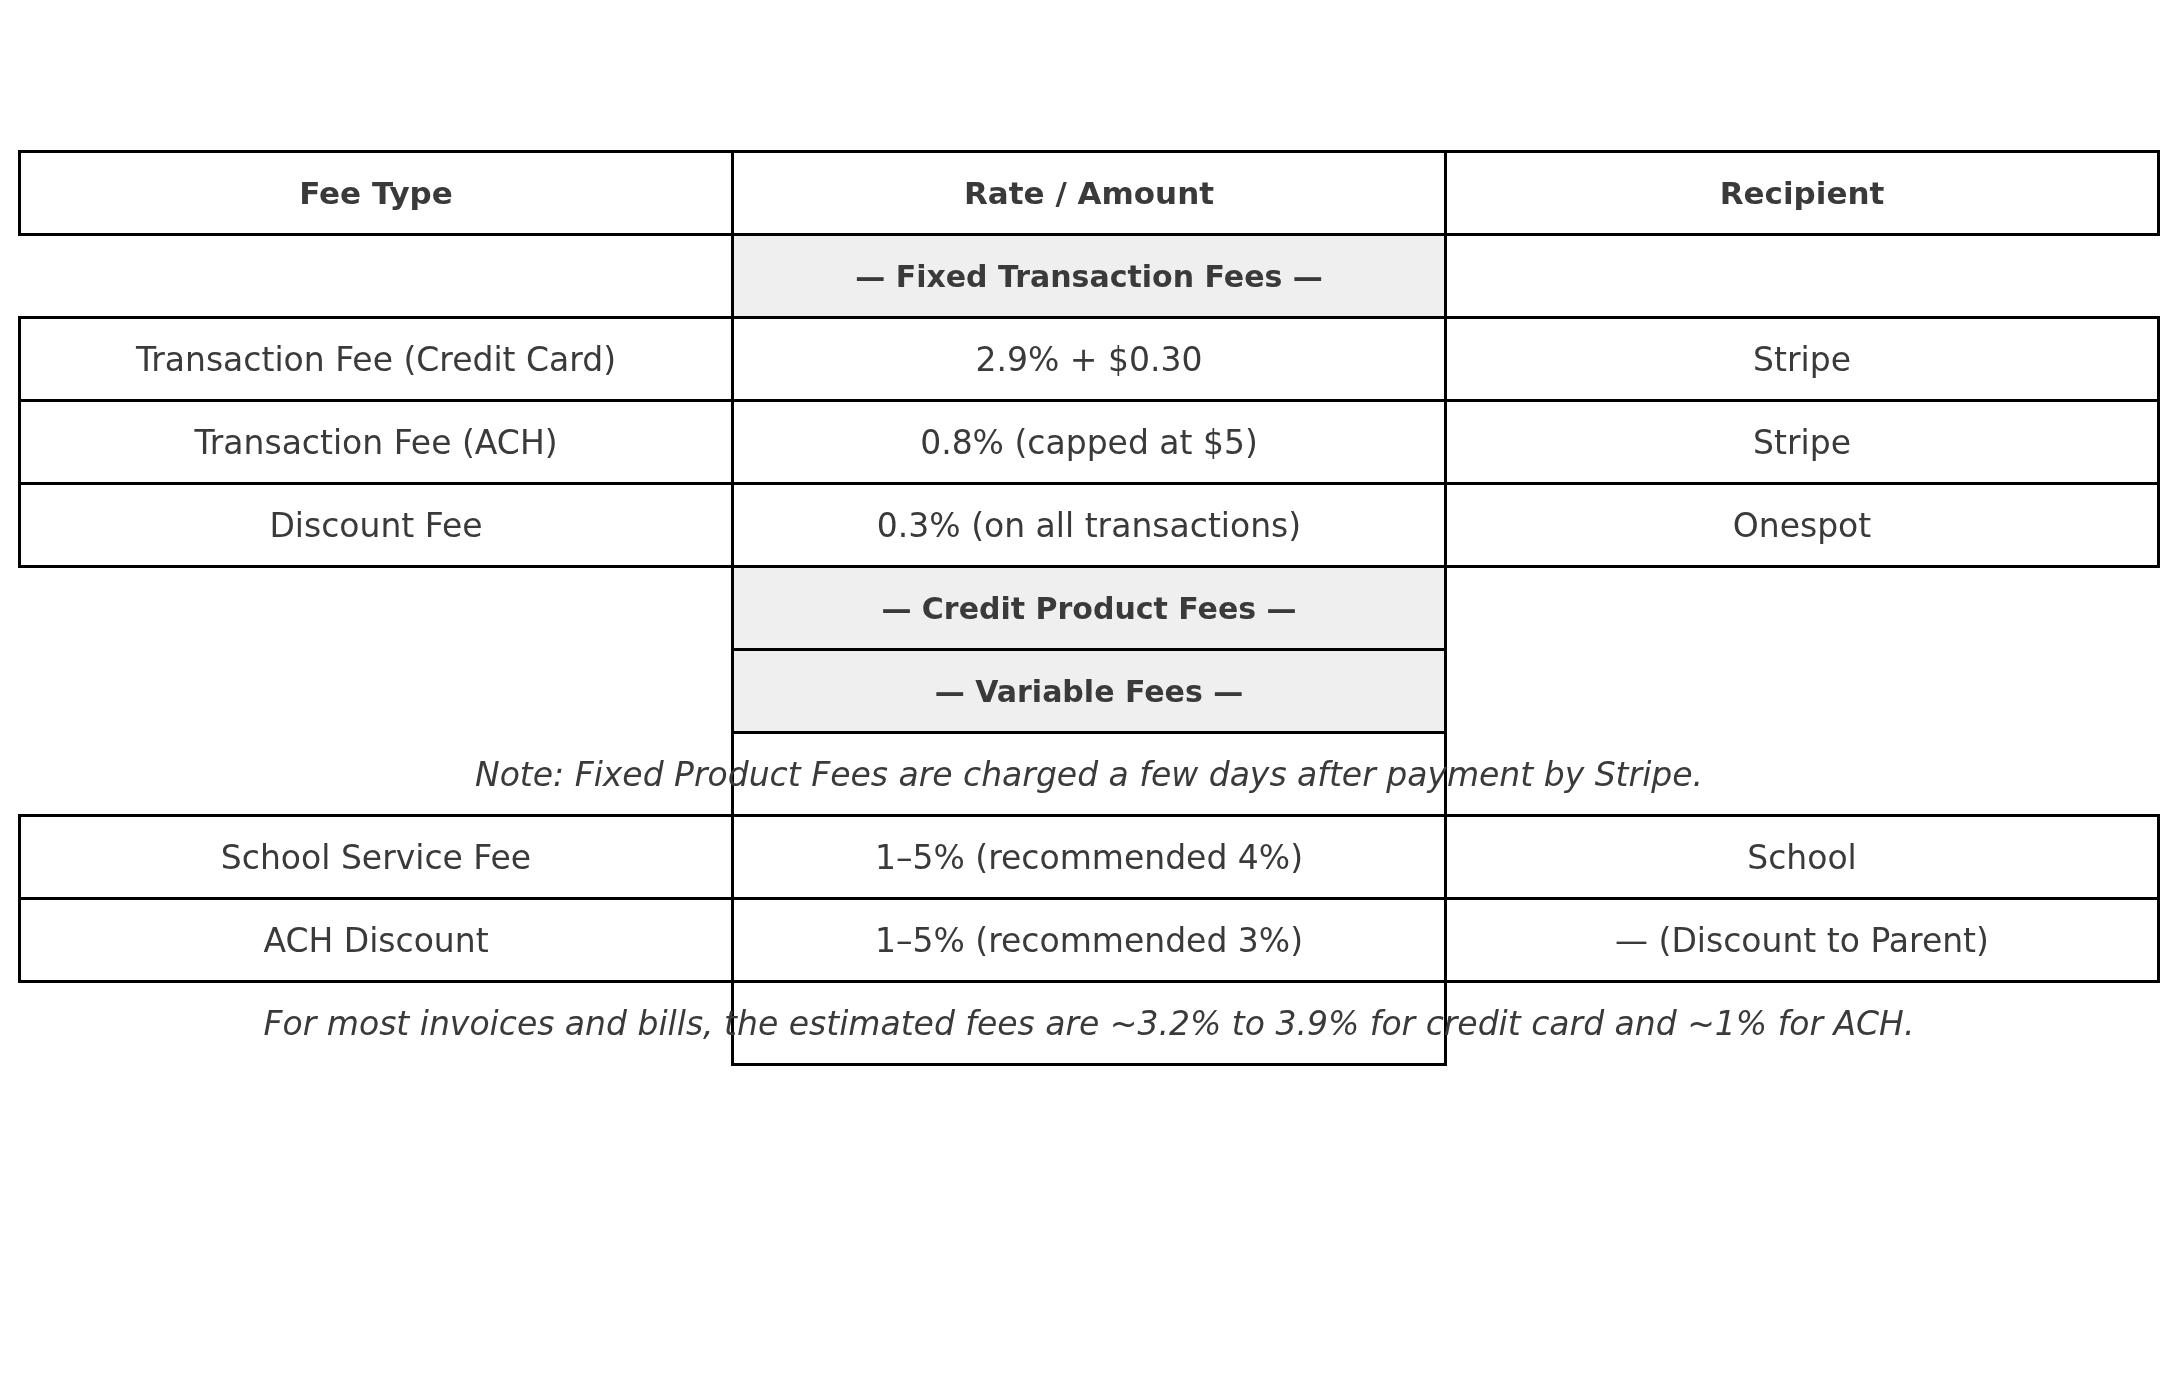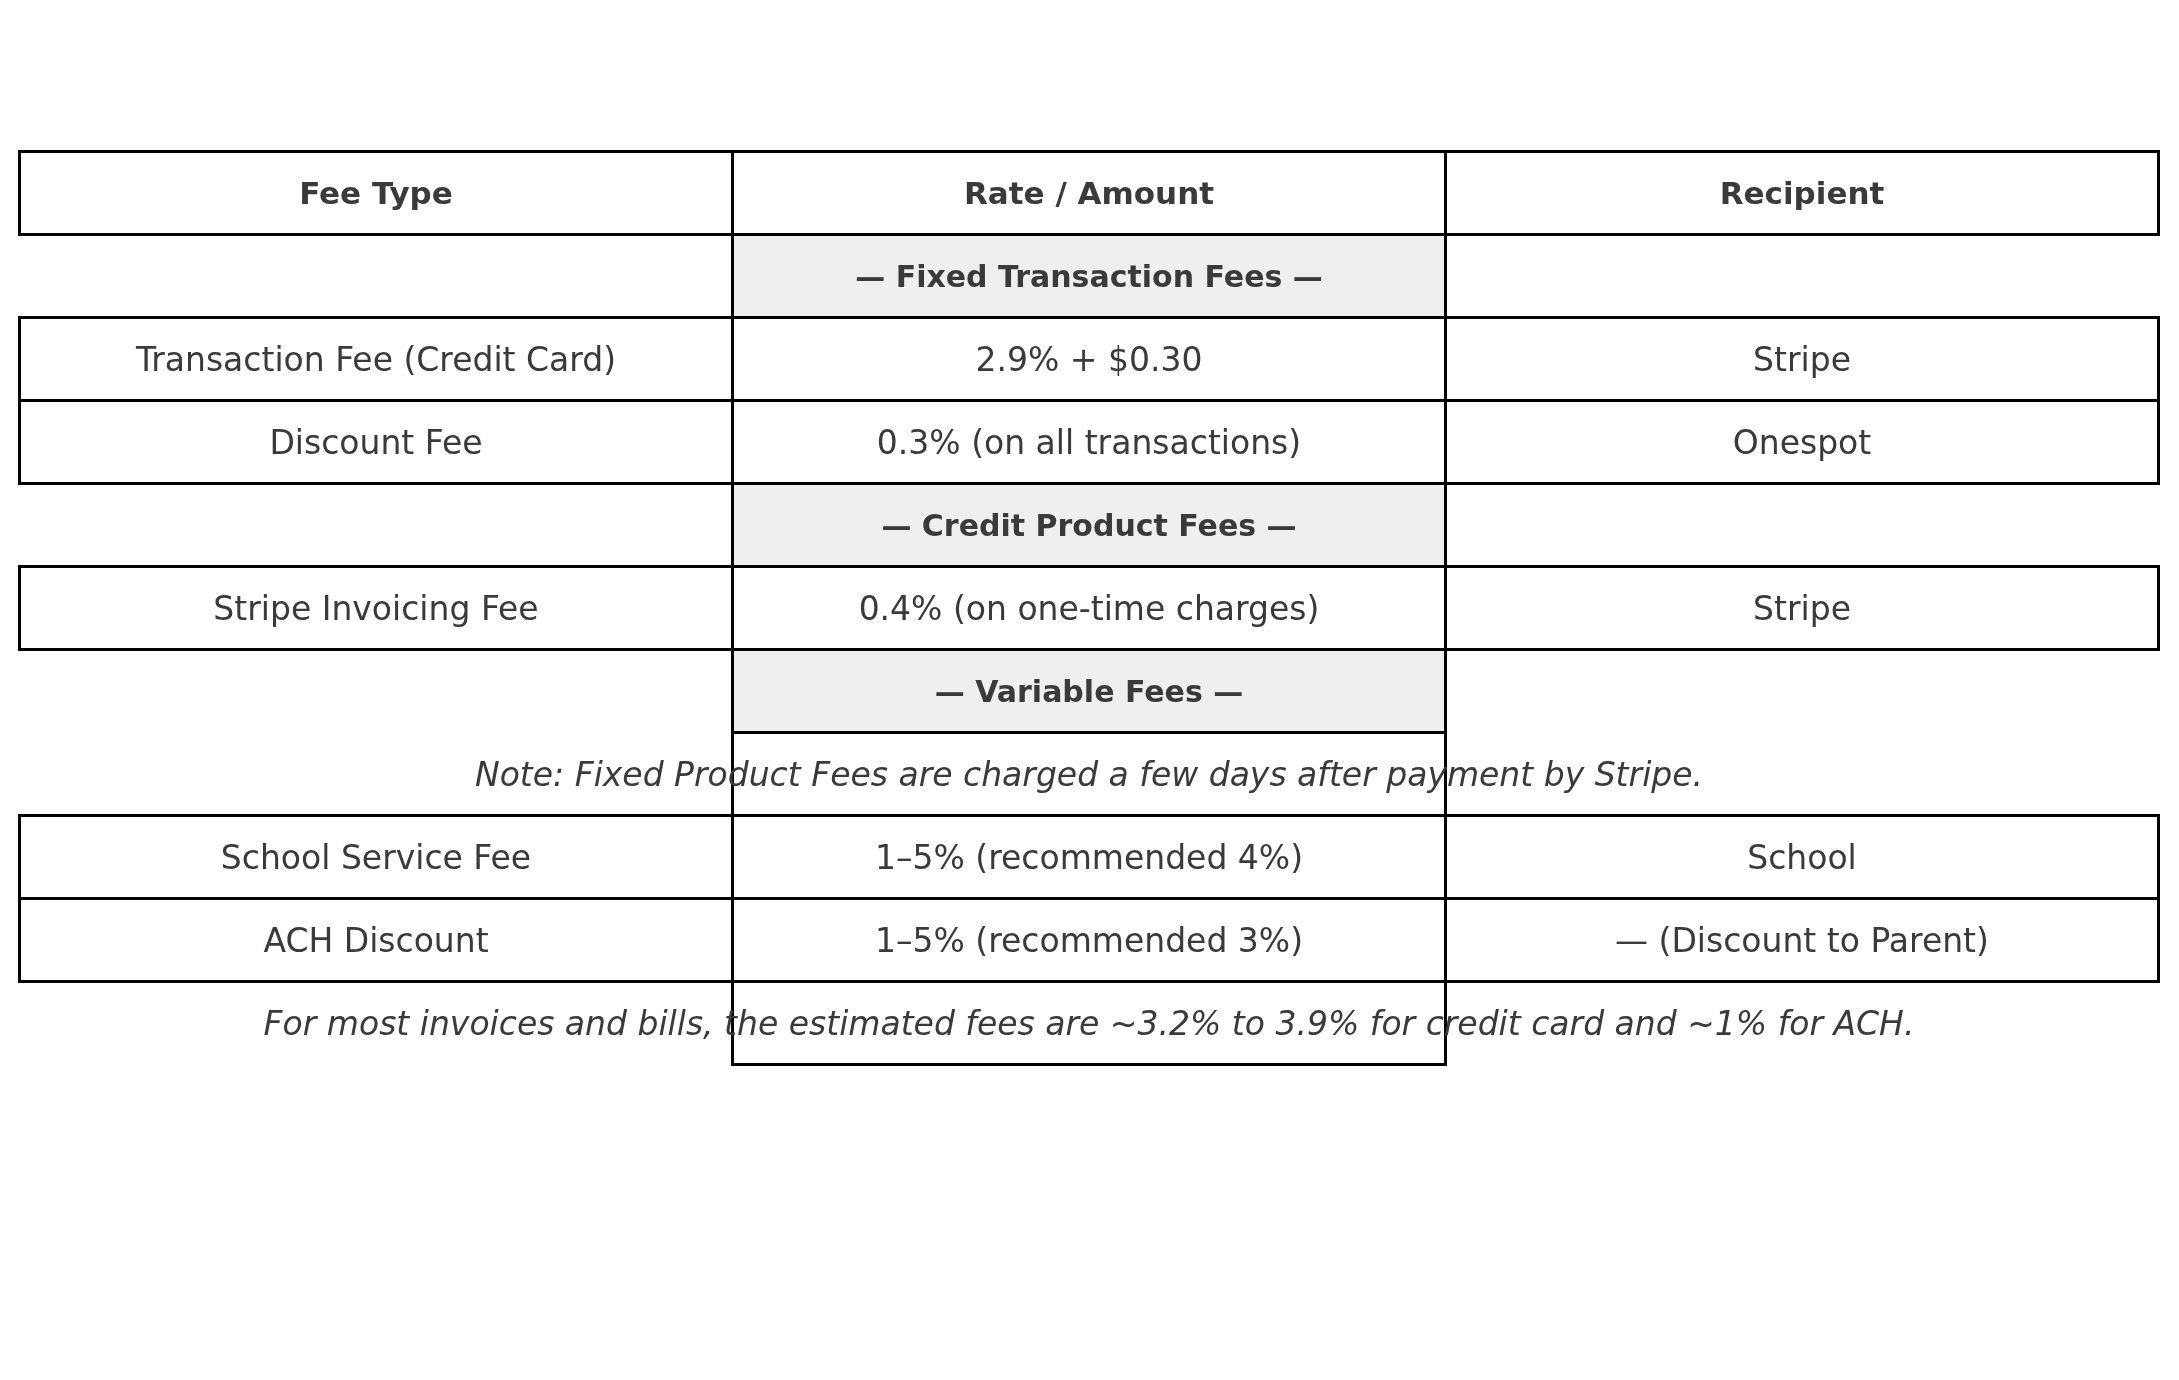--- a/index.html
+++ b/index.html
@@ -87,38 +87,38 @@
         <td class="section">— Fixed Transaction Fees —</td>
         <td class="blank"></td>
       </tr>
 
       <tr>
         <td class="data">Transaction Fee (Credit Card)</td>
         <td class="data">2.9% + $0.30</td>
         <td class="data">Stripe</td>
       </tr>
 
+      <tr>
+        <td class="data">Transaction Fee (ACH)</td>
+        <td class="data">0.8% (capped at $5)</td>
+        <td class="data">Stripe</td>
+      </tr>
 
       <tr>
         <td class="data">Discount Fee</td>
         <td class="data">0.3% (on all transactions)</td>
         <td class="data">Onespot</td>
       </tr>
 
       <tr>
         <td class="blank"></td>
         <td class="section">— Credit Product Fees —</td>
         <td class="blank"></td>
       </tr>
 
-      <tr>
-        <td class="data">Stripe Invoicing Fee</td>
-        <td class="data">0.4% (on one-time charges)</td>
-        <td class="data">Stripe</td>
-      </tr>
 
 
       <tr>
         <td class="blank"></td>
         <td class="section">— Variable Fees —</td>
         <td class="blank"></td>
       </tr>
 
       <tr>
         <td class="blank"></td>

